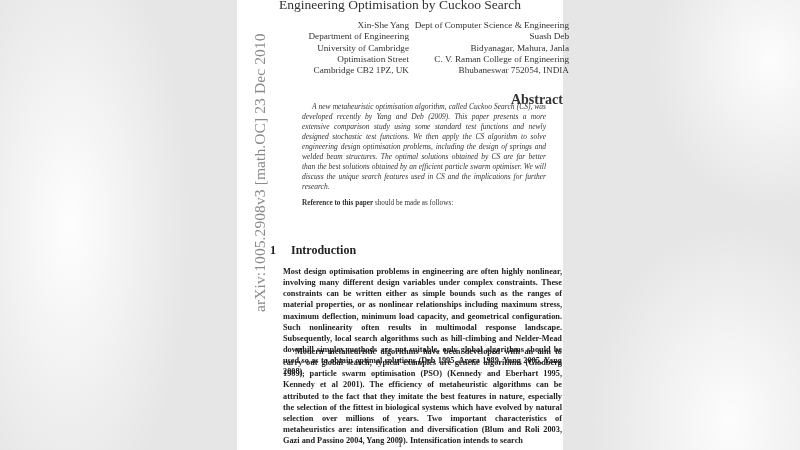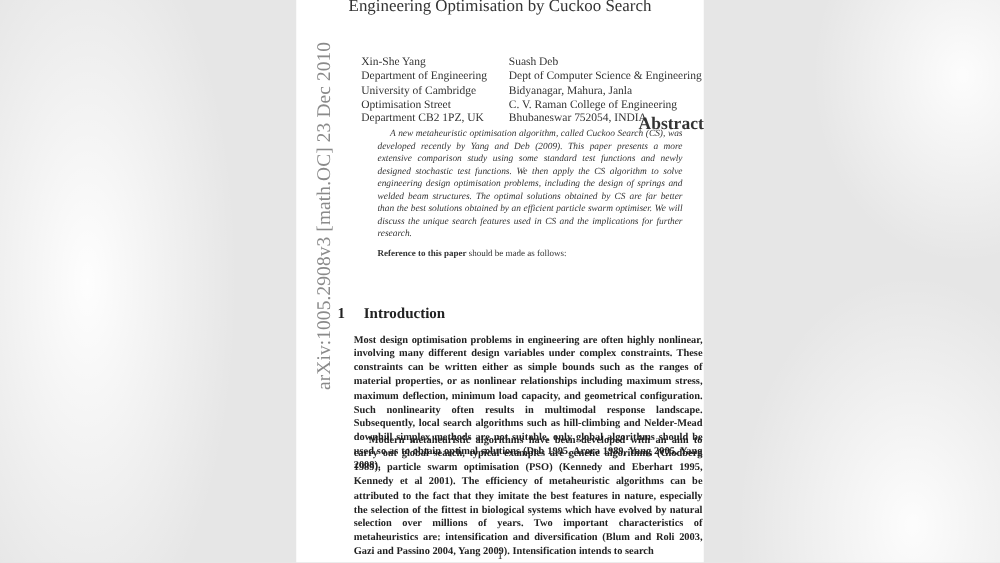--- a/index.html
+++ b/index.html
@@ -20,21 +20,21 @@
   .arxiv {
     position:absolute; left:251px; top:312px;
     transform-origin: 0 0; transform: rotate(-90deg);
     white-space:nowrap; font-size:15.5px; color:#8a8a8a; letter-spacing:0.1px;
   }
   .title {
     position:absolute; left:237px; width:326px; top:-3px; text-align:center;
     font-size:13.5px; color:#333;
   }
   .authors { position:absolute; top:20px; left:237px; width:326px; }
-  .author { position:absolute; text-align:left; font-size:9.2px; line-height:11.3px; color:#333;margin-top:24px; }
+  .author { position:absolute; text-align:right; font-size:9.2px; line-height:11.3px; color:#333; }
   .author.a1 { left:52px; width:120px; }
   .author.a2 { left:170px; width:162px; }
   .abstract-head { position:absolute; top:92px; left:237px; width:326px; text-align:right; font-weight:bold; font-size:14px; color:#333; }
   .abstract {
     position:absolute; top:102px; left:302px; width:244px;
     font-size:7.5px; line-height:10.05px; text-align:justify; color:#333; text-indent:10px;font-style:italic;
   }
   .ref { position:absolute; top:199px; left:302px; width:244px; font-size:7.2px; line-height:9.4px; color:#333; }
   .ref b { font-weight:bold; }
   .ref i { font-style:italic; }
@@ -58,25 +58,25 @@
 <div class="arxiv">arXiv:1005.2908v3  [math.OC]  23 Dec 2010</div>
 
 <div class="title">Engineering Optimisation by Cuckoo Search</div>
 
 <div class="authors">
   <div class="author a1">
     <div>Xin-She Yang</div>
     <div>Department of Engineering</div>
     <div>University of Cambridge</div>
     <div>Optimisation Street</div>
-    <div>Department CB2 1PZ, UK</div>
+    <div>Cambridge CB2 1PZ, UK</div>
   </div>
   <div class="author a2">
+    <div>Dept of Computer Science &amp; Engineering</div>
     <div>Suash Deb</div>
-    <div>Dept of Computer Science &amp; Engineering</div>
     <div>Bidyanagar, Mahura, Janla</div>
     <div>C. V. Raman College of Engineering</div>
     <div>Bhubaneswar 752054, INDIA</div>
   </div>
 </div>
 
 <div class="abstract-head">Abstract</div>
 <div class="abstract">A new metaheuristic optimisation algorithm, called Cuckoo Search (CS), was developed recently by Yang and Deb (2009). This paper presents a more extensive comparison study using some standard test functions and newly designed stochastic test functions. We then apply the CS algorithm to solve engineering design optimisation problems, including the design of springs and welded beam structures. The optimal solutions obtained by CS are far better than the best solutions obtained by an efficient particle swarm optimiser. We will discuss the unique search features used in CS and the implications for further research.</div>
 
 <div class="ref">

